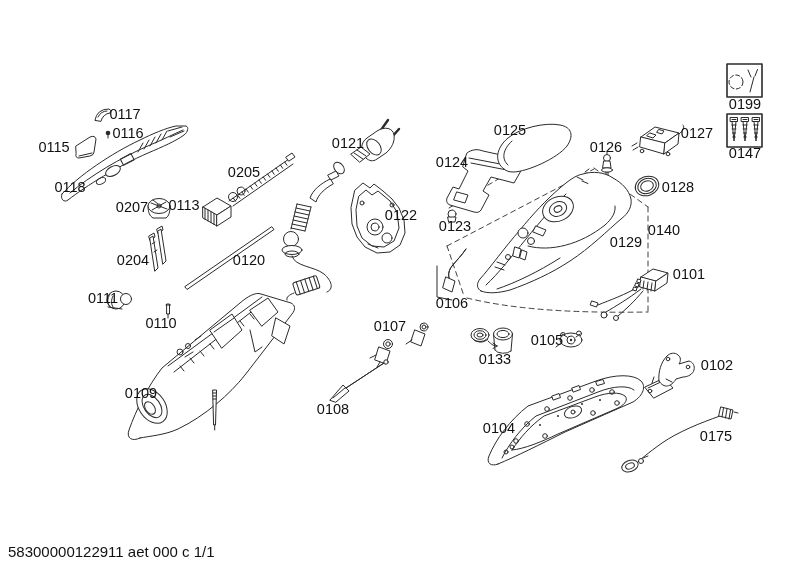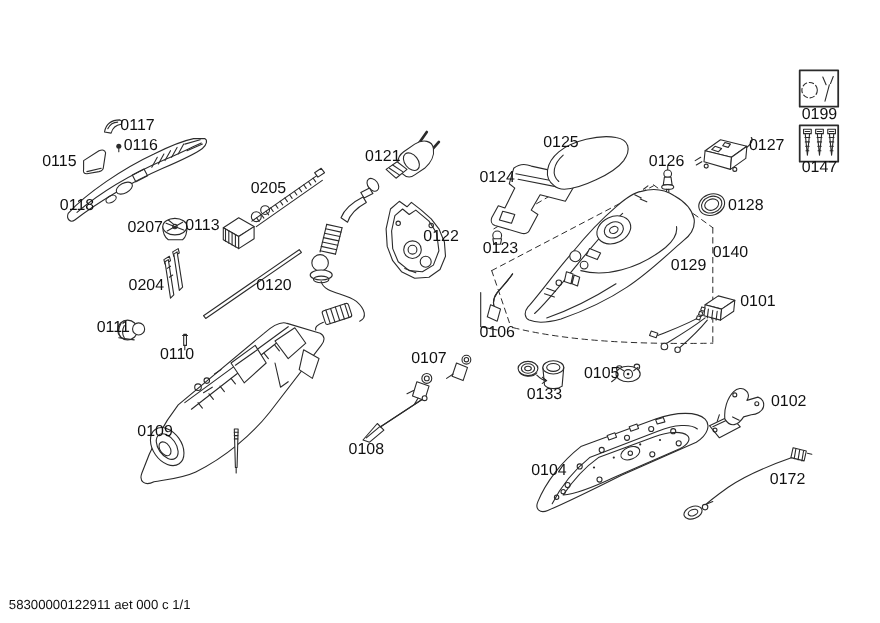--- a/index.html
+++ b/index.html
@@ -7,21 +7,21 @@
          font-family:"Liberation Sans", sans-serif;}
   .stage svg{position:absolute;left:0;top:0;}
   svg *{stroke:#2b2b2b;fill:none;stroke-width:1;stroke-linecap:round;stroke-linejoin:round;}
   svg .w{fill:#ffffff;}
   svg .k{fill:#2b2b2b;stroke:none;}
   svg .dash{stroke-dasharray:5 4;stroke-width:0.9;}
   svg .thick{stroke-width:2.4;}
   svg .box{stroke-width:1.6;}
   .lbl{position:absolute;transform:translate(-50%,-50%);font-size:14.5px;color:#111;
        white-space:nowrap;line-height:1;}
-  .footer{position:absolute;left:8px;top:543px;font-size:12px;color:#111;white-space:nowrap;}
+  .footer{position:absolute;left:8px;top:543px;font-size:15px;color:#111;white-space:nowrap;}
 </style>
 </head>
 <body>
 
 <div class="stage">
 
 <svg width="800" height="566" viewBox="0 0 800 566">
 
   <g>
     <path class="dash" d="M447,246 L594,169"></path>
@@ -327,21 +327,21 @@
     <g>
       <path d="M730.5,117.5 h7 v4 h-7 Z M732,119.5 h4 M732,121.5 L734,141 L736,121.5 M731.8,125 h4.4 M732.1,129 h3.8 M732.4,133 h3.2 M732.7,137 h2.6"></path>
       <path d="M741.5,117.5 h7 v4 h-7 Z M743,119.5 h4 M743,121.5 L745,141 L747,121.5 M742.8,125 h4.4 M743.1,129 h3.8 M743.4,133 h3.2 M743.7,137 h2.6"></path>
       <path d="M752.5,117.5 h7 v4 h-7 Z M754,119.5 h4 M754,121.5 L756,141 L758,121.5 M753.8,125 h4.4 M754.1,129 h3.8 M754.4,133 h3.2 M754.7,137 h2.6"></path>
     </g>
   </g>
 </svg>
 
   <span class="lbl" style="left:689px;top:274px">0101</span>
   <span class="lbl" style="left:717px;top:365px">0102</span>
-  <span class="lbl" style="left:716px;top:436px">0172</span>
+  <span class="lbl" style="left:716px;top:436px">0175</span>
   <span class="lbl" style="left:499px;top:428px">0104</span>
   <span class="lbl" style="left:547px;top:340px">0105</span>
   <span class="lbl" style="left:452px;top:303px">0106</span>
   <span class="lbl" style="left:390px;top:326px">0107</span>
   <span class="lbl" style="left:333px;top:409px">0108</span>
   <span class="lbl" style="left:141px;top:393px">0109</span>
   <span class="lbl" style="left:161px;top:323px">0110</span>
   <span class="lbl" style="left:103px;top:298px">0111</span>
   <span class="lbl" style="left:133px;top:260px">0204</span>
   <span class="lbl" style="left:184px;top:205px">0113</span>

